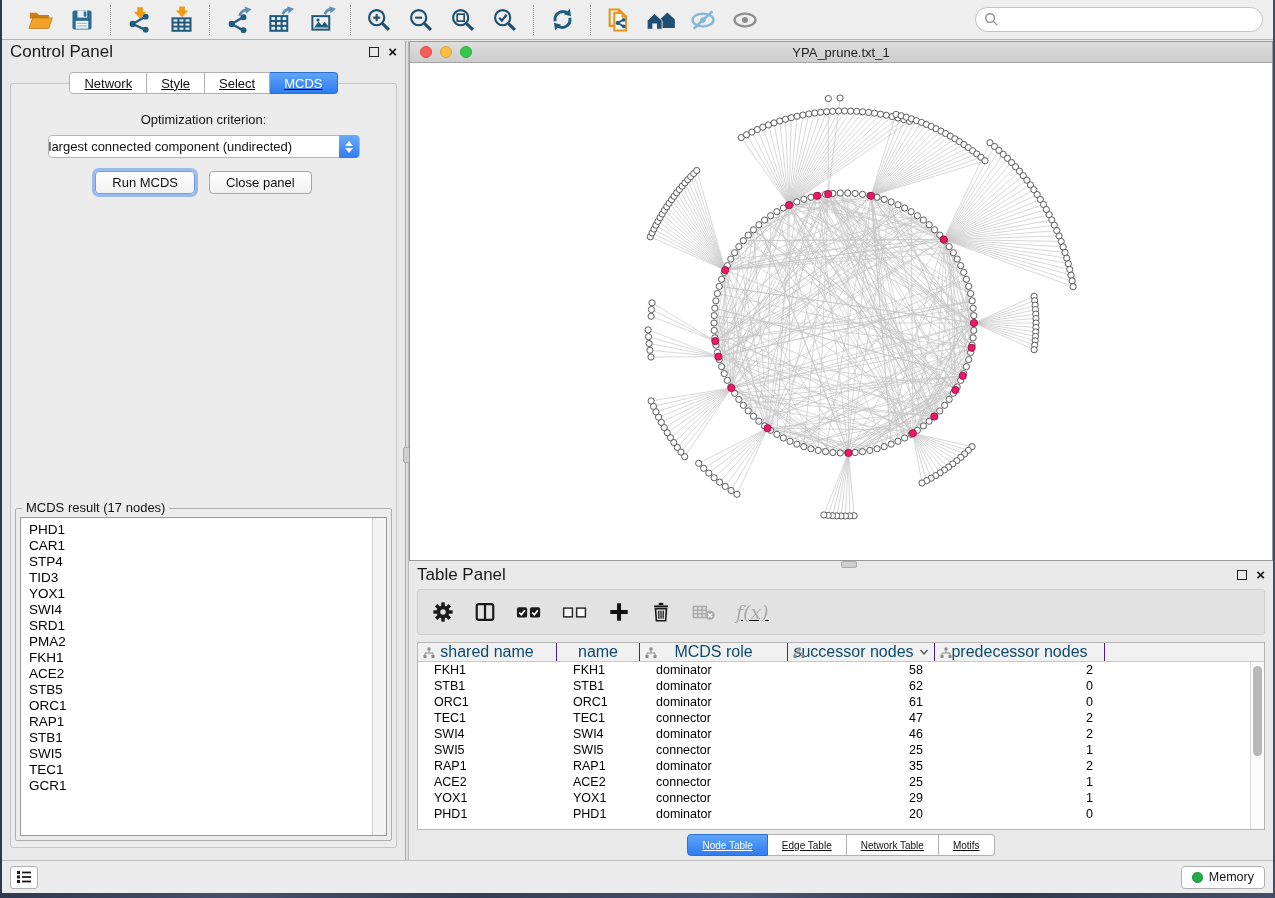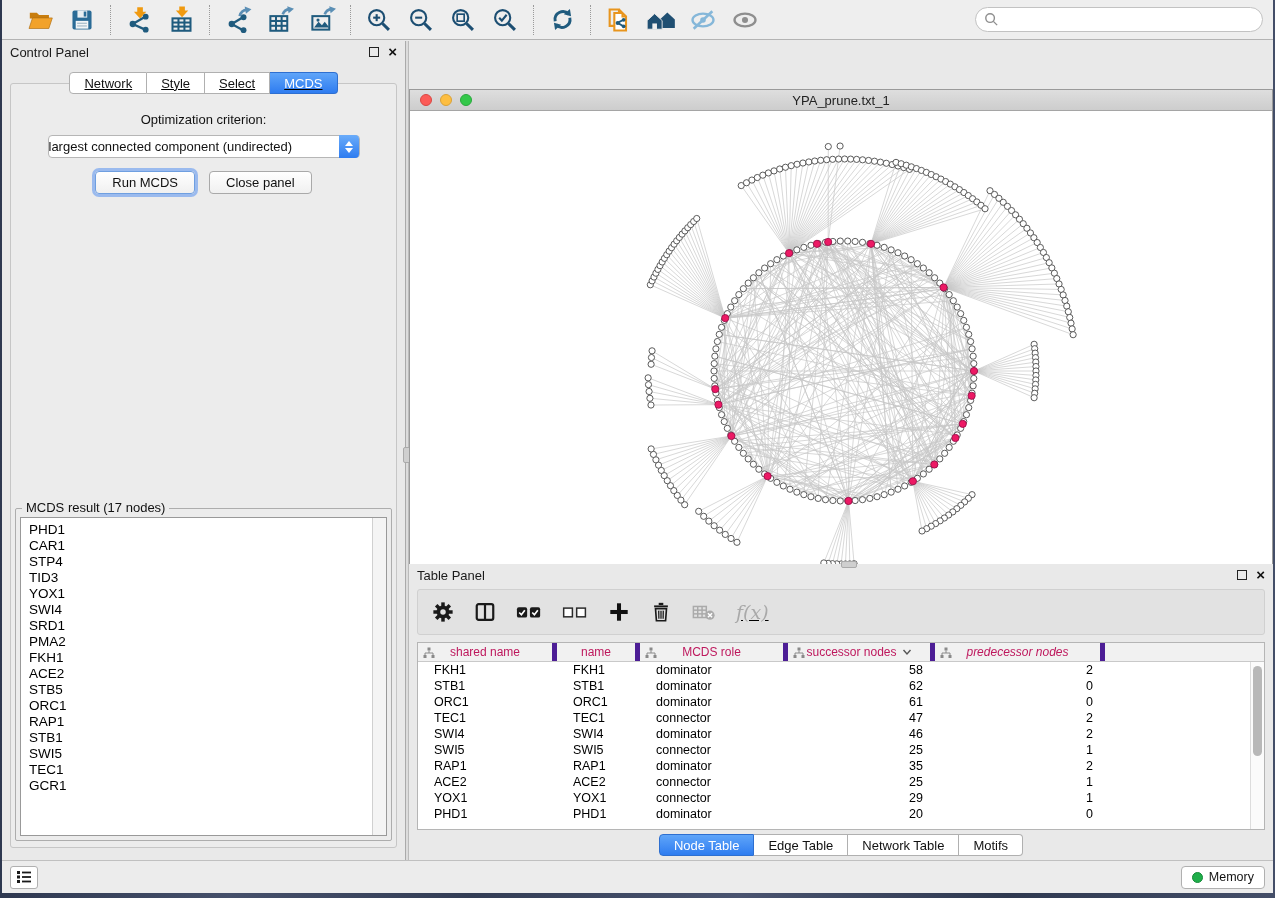--- a/index.html
+++ b/index.html
@@ -23,21 +23,21 @@
 
   
   .control-panel { position:absolute; left:0; top:41px; width:403px; bottom:33px; background:#e9e9e9; }
   .v-splitter { position:absolute; left:403px; top:41px; width:4px; bottom:33px; background:#dcdcdc;
                 border-left:1px solid #aaa; border-right:1px solid #bbb; }
   .v-handle { position:absolute; left:-3px; top:406px; width:8px; height:16px; background:#cfcfcf;
               border:1px solid #aaa; border-radius:2px; }
   .right-area { position:absolute; left:407px; right:0; top:41px; bottom:33px; }
 
   .panel-header { height:22px; display:flex; align-items:center; padding:0 8px; }
-  .panel-title { font-size:13px; color:#1a1a1a; }
+  .panel-title { font-size:17px; color:#1a1a1a; }
   .panel-header .win-icons { margin-left:auto; display:flex; align-items:center; gap:9px; }
   .float-icon { width:10px; height:10px; border:1.6px solid #222; display:inline-block; }
   .close-x { font-size:15px; font-weight:bold; color:#111; line-height:10px; }
 
   
   .cp-tabs { position:absolute; left:0; right:0; top:31px; display:flex; justify-content:center; z-index:2;text-decoration:underline; }
   .cp-tab { height:22px; padding:0 14px; background:#fff; border:1px solid #b0b0b0; border-left:none;
             font-size:13px; color:#111; display:flex; align-items:center; }
   .cp-tab:first-child { border-left:1px solid #b0b0b0; border-radius:4px 0 0 4px; }
   .cp-tab:last-child { border-radius:0 4px 4px 0; }
@@ -60,54 +60,54 @@
 
   .group-box { position:absolute; left:4px; right:4px; top:424px; bottom:6px; border:1px solid #adadad;
                border-radius:2px; }
   .group-legend { position:absolute; top:-9px; left:6px; background:#ececec; padding:0 4px; font-size:13px; color:#111; }
   .result-list { position:absolute; inset:8px 4px 4px 4px; background:#fff; border:1px solid #999; overflow:hidden; }
   .result-inner { position:absolute; inset:0 14px 0 0; padding:4px 0 0 8px; }
   .result-item { font-size:13.5px; color:#000; line-height:16px; }
   .list-scroll { position:absolute; right:0; top:0; bottom:0; width:14px; background:#f4f4f4; border-left:1px solid #d0d0d0; }
 
   
-  .net-window { position:absolute; left:0; right:0; top:0; height:520px; border:1px solid #9a9a9a; background:#bef264;margin-top:48px; }
+  .net-window { position:absolute; left:0; right:0; top:0; height:520px; border:1px solid #9a9a9a; background:#bef264; }
   .net-titlebar { height:21px; background:linear-gradient(#dedede,#cdcdcd); border-bottom:1px solid #a5a5a5;
                   display:flex; align-items:center; position:relative; }
   .traffic { display:flex; gap:8px; padding-left:10px; }
   .tl { width:12px; height:12px; border-radius:50%; }
   .tl.red { background:#fc5b57; border:1px solid #d94742; }
   .tl.yellow { background:#fdbe41; border:1px solid #d9a238; }
   .tl.green { background:#34c84a; border:1px solid #2aa93d; }
   .net-title { position:absolute; left:0; right:0; text-align:center; font-size:13px; color:#222; }
   .net-canvas { position:absolute; left:0; right:0; top:21px; bottom:0; background:#fff; overflow:hidden; }
 
   
   .table-panel { position:absolute; left:0; right:0; top:523px; bottom:0; background:#e9e9e9; }
   .h-handle { position:absolute; top:-3px; left:50%; width:16px; height:7px; background:#cfcfcf;
               border:1px solid #aaa; border-radius:2px; }
   .tp-toolbar { margin:3px 8px 0 8px; height:46px; background:#e2e2e2; border:1px solid #d0d0d0;
                 border-radius:3px; display:flex; align-items:center; gap:20px; padding:0 14px; }
   .tp-btn { display:flex; align-items:center; justify-content:flex-end;text-decoration:underline; }
   .fx-label { font-family:"DejaVu Serif", serif; font-style:italic; font-size:19px; color:#a9a9a9; }
   .tp-table { position:absolute; left:8px; right:8px; top:78px; bottom:30px; background:#fff; border:1px solid #b5b5b5; }
   .thead { display:flex; height:19px; background:#f1f1f1; border-bottom:1px solid #c9c9c9; }
-  .th { display:flex; align-items:center; justify-content:center; gap:5px; font-size:12px; color:#be185d;
-        border-right:5px solid #4c1d95; position:relative; }
+  .th { display:flex; align-items:center; justify-content:center; gap:5px; font-size:16px; color:#0c4a6e;
+        border-right:1px solid #4c1d95; position:relative; }
   .th .th-icon { position:absolute; left:5px; top:4px; }
   .tbody { position:absolute; left:0; right:14px; top:19px; bottom:0; overflow:hidden; }
   .tr { display:flex; height:16px; }
   .td { font-size:12.5px; color:#000; line-height:16px; white-space:nowrap; overflow:hidden; }
   .td.txt { padding-left:16px; text-align:left; }
   .td.num { padding-right:12px; text-align:right; }
   .tb-scroll { position:absolute; right:0; top:19px; bottom:0; width:14px; background:#fbfbfb; border-left:1px solid #ddd; }
   .tb-thumb { position:absolute; left:2px; top:4px; width:9px; height:90px; background:#b8b8b8; border-radius:5px; }
   .tp-tabs { position:absolute; left:0; right:0; bottom:4px; display:flex; justify-content:center; }
   .tp-tab { height:22px; padding:0 14px; background:#fff; border:1px solid #b0b0b0; border-left:none;
-            font-size:13px; color:#111; display:flex; align-items:center; }
+            font-size:10px; color:#111; display:flex; align-items:center;text-decoration:underline; }
   .tp-tab:first-child { border-left:1px solid #b0b0b0; border-radius:4px 0 0 4px; }
   .tp-tab:last-child { border-radius:0 4px 4px 0; }
   .tp-tab.selected { background:linear-gradient(#5fa5f9,#2e7cf0); color:#fff; border-color:#2e6fd0; }
 
   
   .status-bar { position:absolute; left:0; right:0; bottom:0; height:33px; background:#ececec;
                 border-top:1px solid #c0c0c0; display:flex; align-items:center; padding:0 8px; }
   .status-left-btn { width:28px; height:23px; background:#fff; border:1px solid #b0b0b0; border-radius:3px;
                      display:flex; align-items:center; justify-content:center; }
   .memory-btn { margin-left:auto; height:23px; padding:0 10px; background:#fff; border:1px solid #b0b0b0;
@@ -1212,21 +1212,21 @@
                 <rect x="4.5" y="0.5" width="3" height="3" fill="#8a8a8a"></rect>
                 <rect x="0.5" y="8" width="3" height="3" fill="#8a8a8a"></rect>
                 <rect x="8.5" y="8" width="3" height="3" fill="#8a8a8a"></rect>
                 <path d="M6 3.5V6M2 8V6h8v2" fill="none" stroke="#8a8a8a" stroke-width="1"></path>
               </svg>
               <span>successor nodes</span>
               <svg width="10" height="8" viewBox="0 0 10 8">
                 <polyline points="1.5,2 5,6 8.5,2" fill="none" stroke="#555" stroke-width="1.4"></polyline>
               </svg>
             </div>
-            <div class="th" style="width: 170px; font-style: italic;">
+            <div class="th" style="width: 170px;">
               <svg width="12" height="12" viewBox="0 0 12 12" class="th-icon">
                 <rect x="4.5" y="0.5" width="3" height="3" fill="#8a8a8a"></rect>
                 <rect x="0.5" y="8" width="3" height="3" fill="#8a8a8a"></rect>
                 <rect x="8.5" y="8" width="3" height="3" fill="#8a8a8a"></rect>
                 <path d="M6 3.5V6M2 8V6h8v2" fill="none" stroke="#8a8a8a" stroke-width="1"></path>
               </svg>
               <span>predecessor nodes</span>
             </div>
           </div>
         <div class="tbody" id="table-body">

